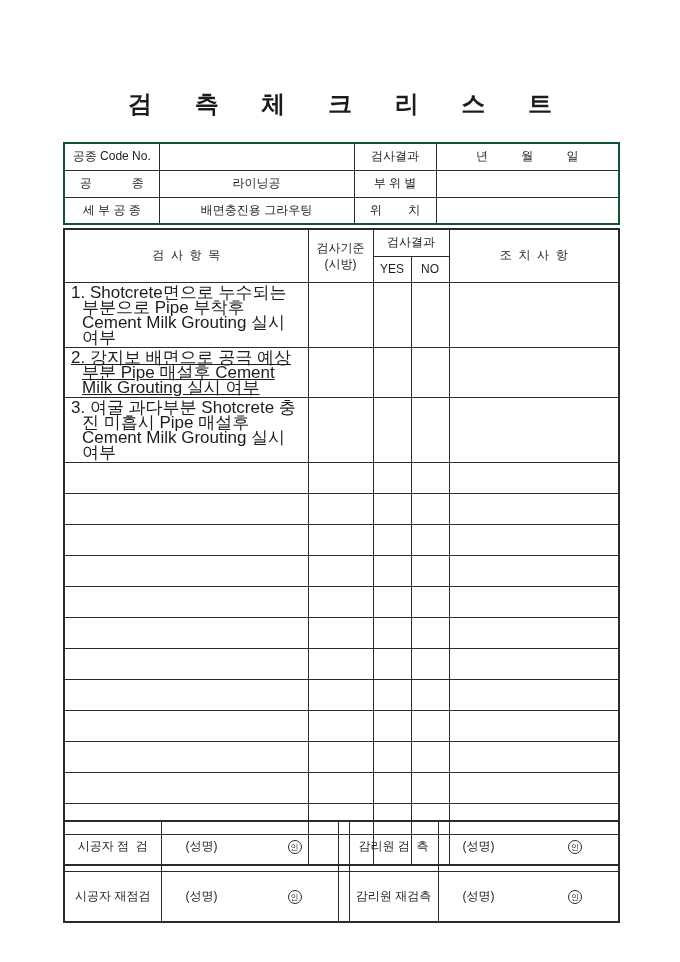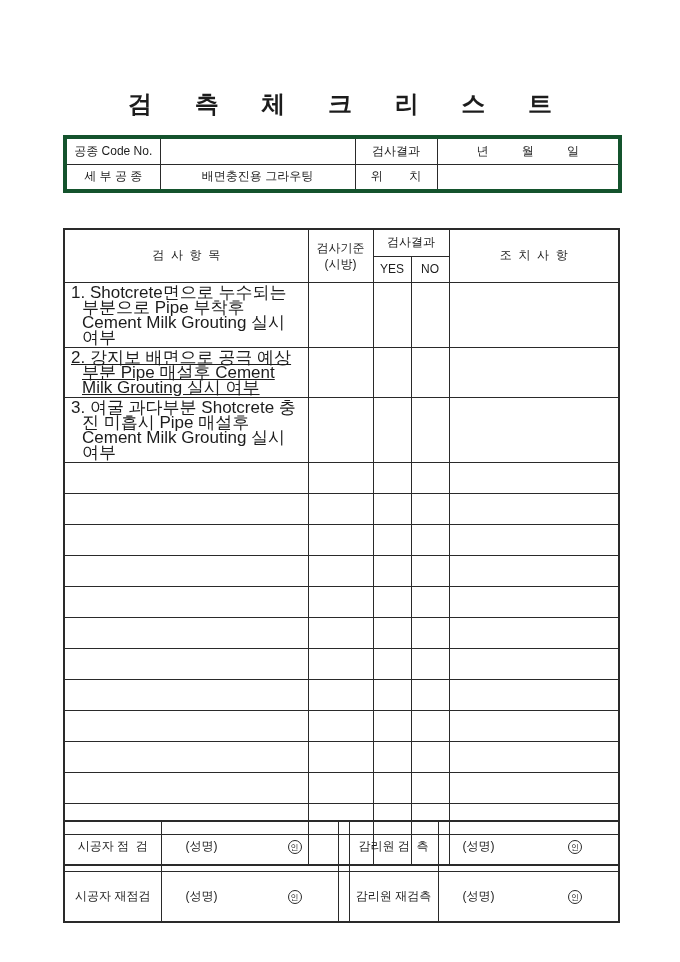--- a/index.html
+++ b/index.html
@@ -25,22 +25,22 @@
     border: 1px solid #2a2a2a;
     font-size: 12px; font-weight: normal;
     padding: 0 2px;
     overflow: hidden;
   }
   .pre { white-space: pre; }
   .ctr { text-align: center; vertical-align: middle; }
 
   
   .info-table {
-    position: absolute; left: 63px; top: 135px;
-    width: 555px; border: 4px solid #14532d;
+    position: absolute; left: 63px; top: 142px;
+    width: 555px; border: 2px solid #14532d;
   }
   .info-table tr { height: 27px; }
 
   
   .checklist-table {
     position: absolute; left: 63px; top: 228px;
     width: 555px; border: 2px solid #2a2a2a;
   }
   .checklist-table .hdr-row1 { height: 27px; }
   .checklist-table .hdr-row2 { height: 26px; }
@@ -88,20 +88,26 @@
         <col style="width:195px">
         <col style="width:82px">
         <col style="width:183px">
     </colgroup>
     <tbody>
         <tr>
       <td class="ctr pre">공종 Code No.</td>
       <td class="ctr"></td>
       <td class="ctr pre">검사결과</td>
       <td class="ctr pre">년          월          일</td>
+    </tr>
+    <tr>
+      <td class="ctr pre">공            종</td>
+      <td class="ctr">라이닝공</td>
+      <td class="ctr pre">부 위 별</td>
+      <td class="ctr"></td>
     </tr>
     <tr>
       <td class="ctr pre">세 부 공 종</td>
       <td class="ctr">배면충진용 그라우팅</td>
       <td class="ctr pre">위        치</td>
       <td class="ctr"></td>
     </tr>
   </tbody>
     </table>
 

